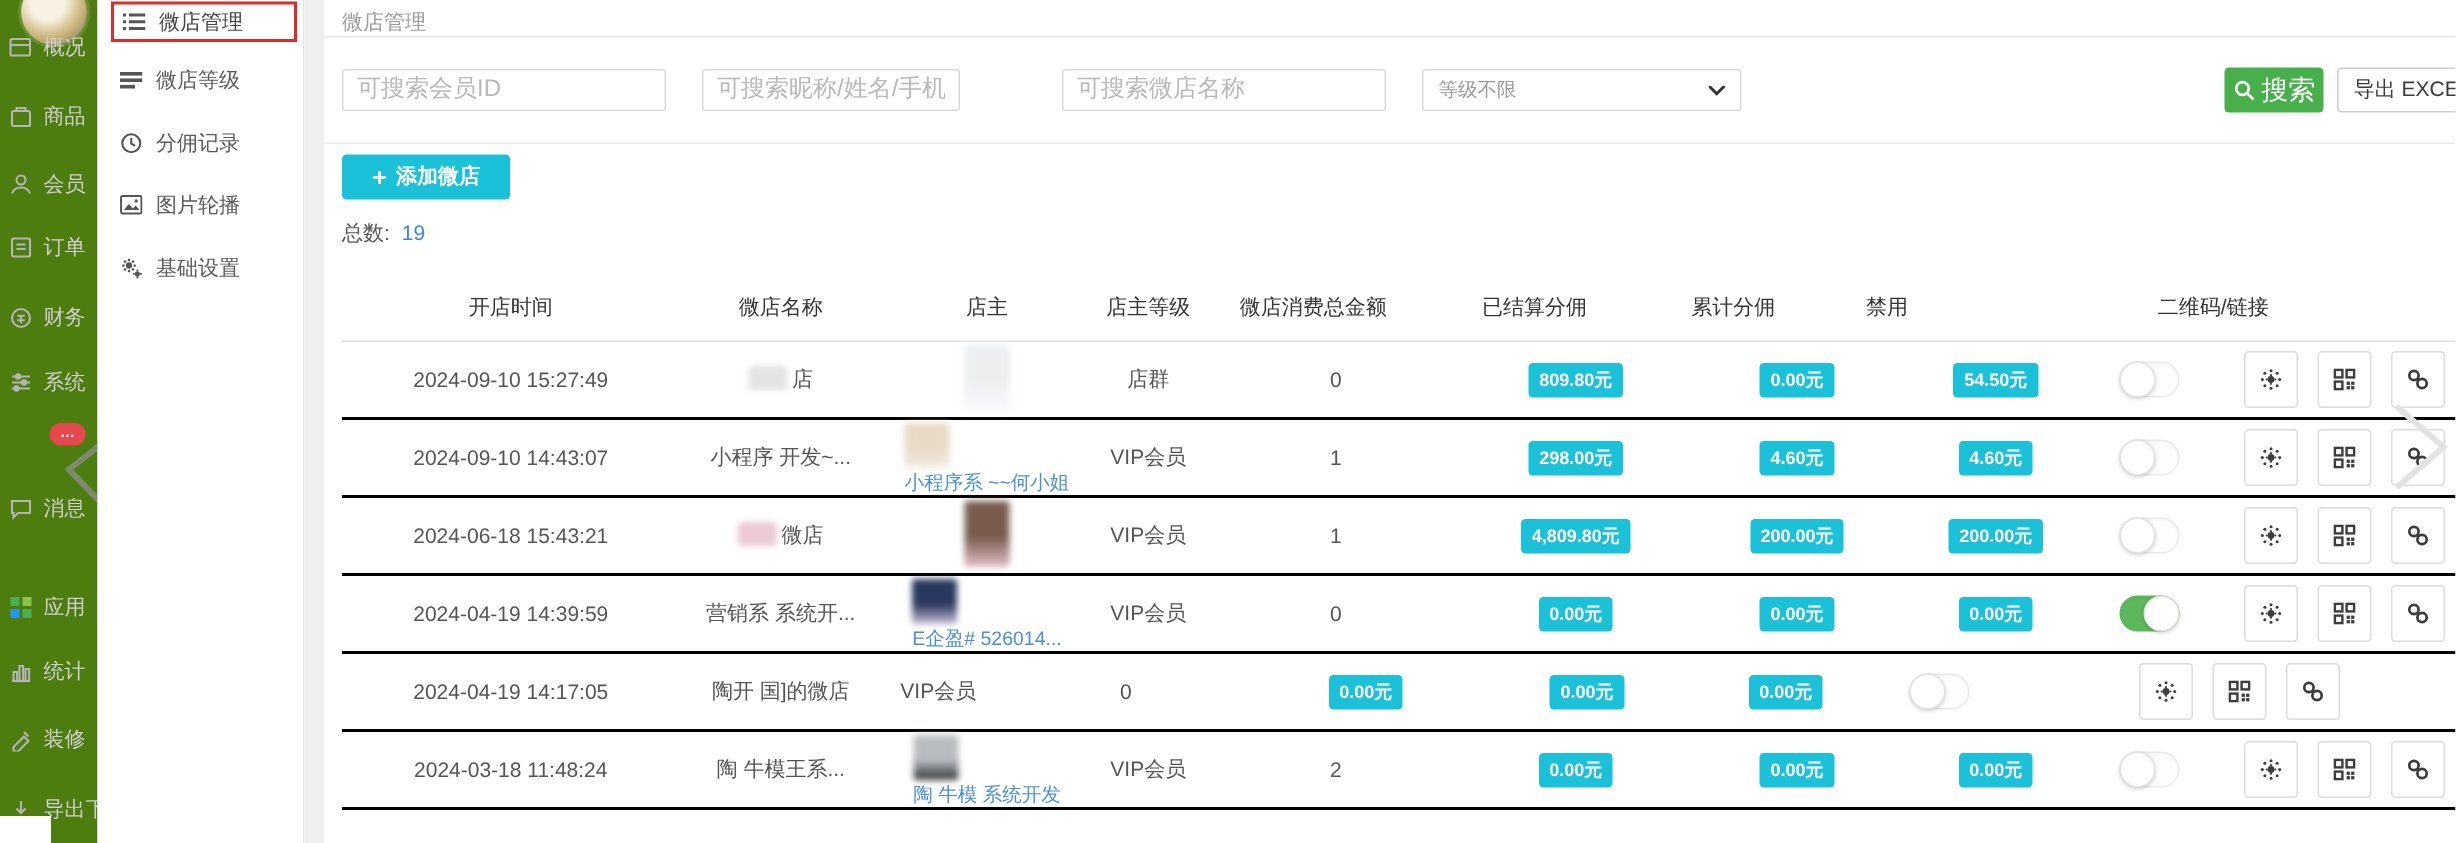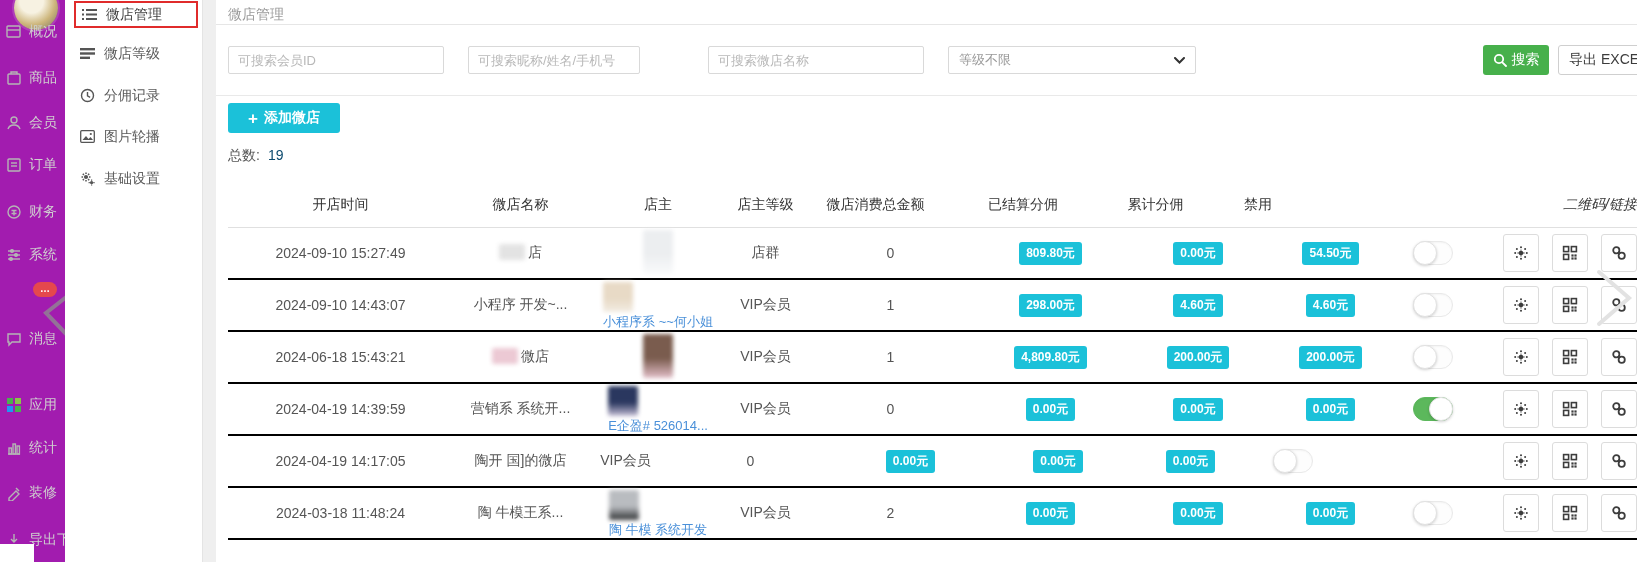--- a/index.html
+++ b/index.html
@@ -1,21 +1,21 @@
 <!DOCTYPE html>
 <html><head>
 <meta charset="utf-8">
 <style>
   * { margin:0; padding:0; box-sizing:border-box; }
   html,body { width:1637px; height:562px; overflow:hidden; background:#fff;
     font-family:"Liberation Sans","DejaVu Sans",sans-serif; }
   .stage { position:relative; width:1637px; height:562px; overflow:hidden; }
 
   
-  .psb { position:absolute; left:0; top:0; width:65px; height:562px; background:#a21caf; }
+  .psb { position:absolute; left:0; top:0; width:65px; height:562px; background:#4d7c0f; }
   .psb-avatar { position:absolute; left:14px; top:-14px; width:44px; height:44px; border-radius:50%;
     background:radial-gradient(circle at 40% 35%, #f7f2e2 0 30%, #cdb67c 60%, #6f6a5e 100%);
     box-shadow:0 0 0 2px rgba(255,255,255,.15); }
   .pitem { position:absolute; left:6px; display:flex; align-items:center; gap:7px; height:20px;
     color:#cfcfcf; font-size:14px; white-space:nowrap; cursor:pointer; }
   .picon { width:16px; height:16px; flex:0 0 16px; display:inline-flex; }
   .picon svg { width:16px; height:16px; }
   .msg-badge { position:absolute; left:33px; top:282px; min-width:24px; height:15px; border-radius:8px;
     background:#e5484d; color:#fff; font-size:10px; font-weight:bold; line-height:13px; text-align:center; padding:0 4px; }
   .msg-chevron { position:absolute; left:8px; top:268px; pointer-events:none; opacity:.75; }
@@ -30,47 +30,47 @@
   .sicon svg { width:15px; height:15px; }
 
   
   .main { position:absolute; left:203px; top:0; right:0; height:562px; background:#fff; }
   .gray-strip { position:absolute; left:0; top:0; width:13px; height:562px; background:#efefef; }
   .crumb { position:absolute; left:25px; top:6px; font-size:14px; color:#9b9b9b; }
   .crumb-line { position:absolute; left:13px; top:24px; right:0; height:1px; background:#e6e6e6; }
   .filters-line { position:absolute; left:13px; top:95px; right:0; height:1px; background:#e9e9e9; }
 
   .f-input { position:absolute; top:46px; height:28px; border:1px solid #d9d9d9; border-radius:2px;
-    font-size:13px; color:#555; padding:0 9px; outline:none; background:#fff;
+    font-size:16px; color:#555; padding:0 9px; outline:none; background:#fff;
     font-family:"Liberation Sans","DejaVu Sans",sans-serif; }
   .f-input::placeholder { color:#b8b8b8; }
   .f-select { position:absolute; top:46px; height:28px; border:1px solid #d9d9d9; border-radius:2px;
     background:#fff; display:flex; align-items:center; justify-content:space-between;
     font-size:13px; color:#9a9a9a; padding:0 10px; cursor:pointer; }
   .btn-search { position:absolute; left:1280px; top:45px; width:66px; height:30px; background:#47b04b;
-    border:none; border-radius:3px; color:#fff; font-size:14px; display:flex; align-items:center;
+    border:none; border-radius:3px; color:#fff; font-size:18px; display:flex; align-items:center;
     justify-content:center; gap:5px; cursor:pointer; }
   .btn-export { position:absolute; left:1355px; top:45px; width:100px; height:30px; background:#fff;
     border:1px solid #cfcfcf; border-radius:3px; color:#3c3c3c; font-size:14px; display:flex;
     align-items:center; justify-content:center; cursor:pointer; }
   .btn-add { position:absolute; left:25px; top:103px; width:112px; height:30px; background:#1bc1d9;
     border:none; border-radius:3px; color:#fff; font-size:14px; font-weight:bold; display:flex;
     align-items:center; justify-content:center; gap:6px; cursor:pointer; }
   .btn-add .plus { font-size:17px; font-weight:bold; line-height:1; }
   .total { position:absolute; left:25px; top:147px; font-size:14px; color:#555; }
-  .total b { font-weight:normal; margin-left:8px; color:#0c4a6e; }
+  .total b { font-weight:normal; margin-left:8px; color:#3b82f6; }
 
   
   .table { position:absolute; left:25px; top:182px; width:1409px; }
   .thead, .trow { display:flex; align-items:center; }
   .thead { height:46px; border-bottom:1px solid #e0e0e0; color:#333; font-size:14px; }
   .trow { height:52px; border-bottom:2px solid #000000; color:#555; font-size:14px; position:relative; }
   .td, .th { display:flex; align-items:center; justify-content:center; text-align:center; }
   .c0{width:225px;} .c1{width:135px;} .c2{width:140px;} .c3{width:75px;} .c4{width:175px;}
-  .c5{width:145px;} .c6{width:150px;} .c7{width:115px;} .c8{width:90px;} .c9{flex:1; justify-content:flex-end; padding-left:11px;font-style:italic;}
+  .c5{width:145px;} .c6{width:150px;} .c7{width:115px;} .c8{width:90px;} .c9{flex:1; justify-content:center; padding-left:11px;}
   .th.c4 span { line-height:18px; }
   .badge { background:#1bc1d9; color:#fff; font-size:12px; font-weight:bold; padding:3px 7px; border-radius:3px; white-space:nowrap; }
   .blurchip { display:inline-block; width:26px; height:16px; border-radius:2px; margin-right:3px;
     filter:blur(2px); vertical-align:-3px; }
   .c1 .nm { white-space:nowrap; }
   .owner-wrap { display:flex; flex-direction:column; align-items:flex-start; justify-content:flex-start; height:52px; padding-top:3px; overflow:visible; position:relative; z-index:2; }
   .avatar { width:30px; height:44px; border-radius:2px; filter:blur(2px); }
   .owner-link { color:#4a90d9; font-size:13px; text-decoration:none; white-space:nowrap; margin-top:1px; cursor:pointer; }
   .toggle { width:40px; height:24px; border-radius:12px; background:#fdfdfd; border:1px solid #e9e9e9;
     position:relative; cursor:pointer; box-shadow:inset 0 1px 2px rgba(0,0,0,.04); }
@@ -280,21 +280,21 @@
   </aside>
 
   <main class="main">
     <div class="gray-strip"></div>
     <div class="crumb">微店管理</div>
     <div class="crumb-line"></div>
 
     <input class="f-input" style="left: 25px; width: 216px;" placeholder="可搜索会员ID">
     <input class="f-input" style="left: 265px; width: 172px;" placeholder="可搜索昵称/姓名/手机号">
     <input class="f-input" style="left: 505px; width: 216px;" placeholder="可搜索微店名称">
-    <div class="f-select" style="left:745px; width:248px;">
+    <div class="f-select" style="left:745px; width:213px;">
       <span>等级不限</span>
       <svg width="11" height="7" viewBox="0 0 11 7">
         <polyline points="1,1 5.5,5.5 10,1" fill="none" stroke="#333" stroke-width="2" stroke-linecap="round"></polyline>
       </svg>
     </div>
     <button class="btn-search">
       <svg width="14" height="14" viewBox="0 0 14 14">
         <circle cx="6" cy="6" r="4.2" fill="none" stroke="#fff" stroke-width="1.8"></circle>
         <line x1="9.3" y1="9.3" x2="13" y2="13" stroke="#fff" stroke-width="1.8" stroke-linecap="round"></line>
       </svg>

